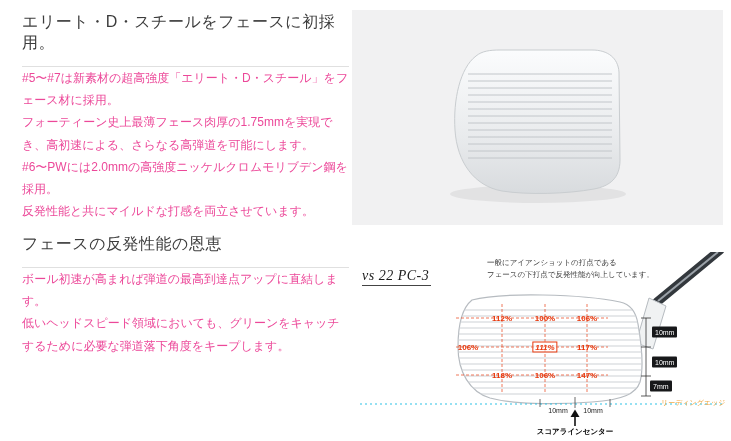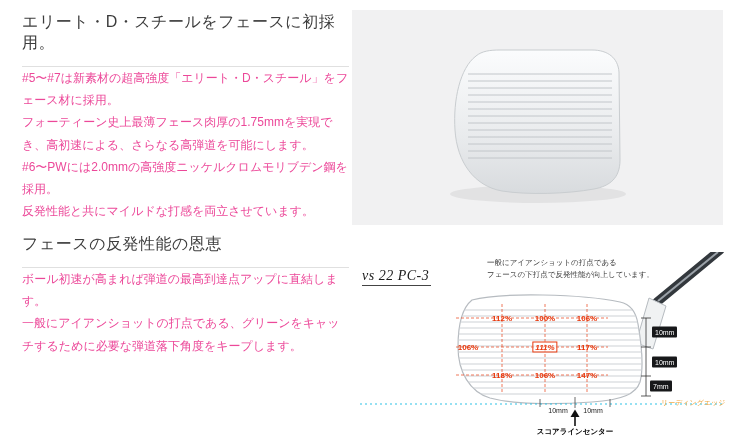--- a/index.html
+++ b/index.html
@@ -81,21 +81,21 @@
       <path d="M148,40 L240,40 C256,40 266,48 267,62 L268,150 C268,168 258,176 242,179 C215,184 175,185 150,181 C122,176 105,152 103,120 C101,90 108,58 124,46 C130,41 138,40 148,40 Z" fill="url(#pg)" stroke="#c9cdd0" stroke-width="1"></path>
       <g clip-path="url(#phclip)" stroke="#c2c6ca" stroke-width="1" fill="none">
         <path d="M116,64H260M116,71H260M116,78H260M116,85H260M116,92H260M116,99H260M116,106H260M116,113H260M116,120H260M116,127H260M116,134H260M116,141H260M116,148H260"></path>
       </g>
     </svg>
   </div>
 
   <div class="text-col sec2">
     <h2>フェースの反発性能の恩恵</h2>
     <p>ボール初速が高まれば弾道の最高到達点アップに直結します。</p>
-    <p>一般にアイアンショットの打点である、グリーンをキャッチするために必要な弾道落下角度をキープします。</p>
+    <p>低いヘッドスピード領域においても、グリーンをキャッチするために必要な弾道落下角度をキープします。</p>
   </div>
 
   <div class="diagram-box">
     <svg width="379" height="189" viewBox="0 0 379 189">
       <defs>
         <clipPath id="dhclip">
           <path d="M120,48 C150,40 230,42 268,50 C278,52 284,60 286,72 C290,95 292,115 288,130 C284,142 270,148 240,150 C200,153 160,152 138,146 C118,140 106,120 106,95 C106,72 110,56 120,48 Z"></path>
         </clipPath>
       </defs>
 

